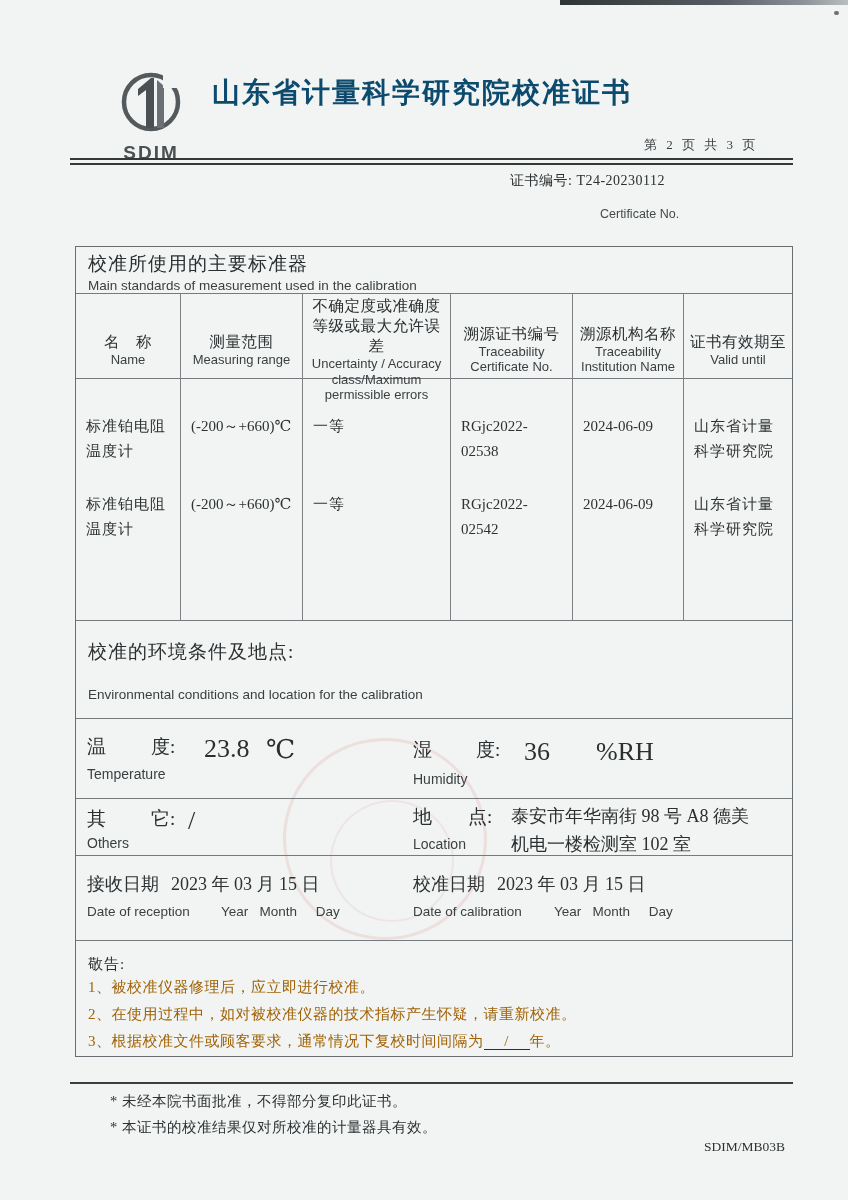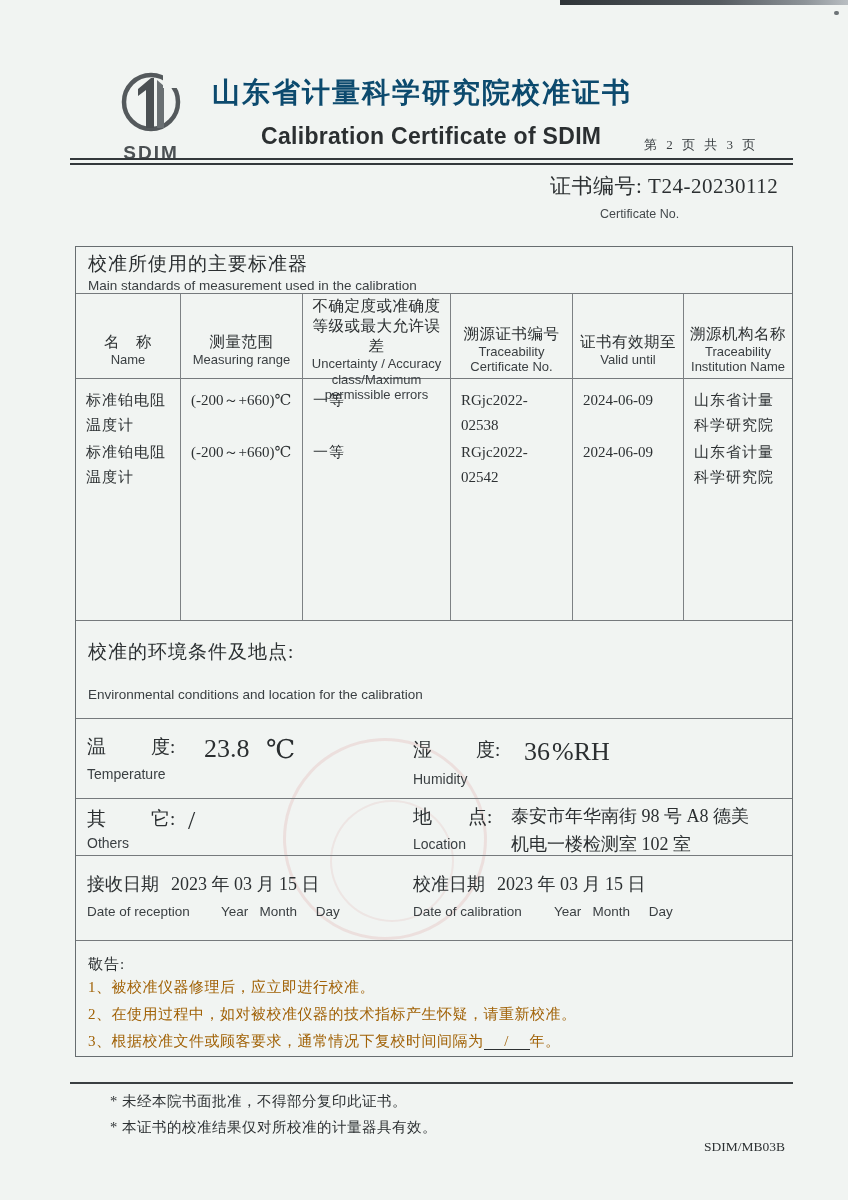--- a/index.html
+++ b/index.html
@@ -27,21 +27,21 @@
   .logo-wrap { position:absolute; left:112px; top:70px; width:78px; text-align:center; }
   .logo-sdim { font-family:"Liberation Sans","DejaVu Sans",sans-serif; font-weight:bold;
     font-size:19px; letter-spacing:2px; color:#4b5053; margin-top:2px; }
   .title-zh { position:absolute; left:212px; top:74px; font-size:28px; letter-spacing:2px;
     color:#0c4a6e; font-weight:600; }
   .title-en { position:absolute; left:261px; top:123px; font-size:23px; font-weight:bold;
     color:#2b2f31; letter-spacing:0.3px; }
   .page-info { position:absolute; left:644px; top:136px; font-size:13px; letter-spacing:3px; color:#3a3f42; }
   .double-rule { position:absolute; left:70px; top:158px; width:723px; height:7px;
     border-top:2.4px solid #33383b; border-bottom:2px solid #33383b; box-sizing:border-box; }
-  .cert-no { position:absolute; left:510px; top:172px; font-size:21px; color:#2b2f31; letter-spacing:0.5px;margin-left:40px; }
+  .cert-no { position:absolute; left:510px; top:172px; font-size:14px; color:#2b2f31; letter-spacing:0.5px; }
   .cert-no-sub { position:absolute; left:600px; top:207px; font-size:12.5px; color:#44494c; }
 
   
   .main-box { position:absolute; left:75px; top:246px; width:718px; height:811px;
     border:1.6px solid #676d70; box-sizing:border-box; background:transparent; }
   .sec { position:relative; box-sizing:border-box; border-bottom:1.4px solid #767a7d; }
   .secA-title { height:47px; padding:4px 0 0 12px; }
   .secA-title .t-zh { font-size:19px; letter-spacing:1px; color:#2b2f31; }
   .secA-title .t-en { font-size:13.5px; color:#3a3f42; margin-top:1px; }
 
@@ -49,21 +49,21 @@
   .grid-head > div { border-right:1.4px solid #7d8184; box-sizing:border-box;
     display:flex; flex-direction:column; align-items:center; justify-content:center;
     text-align:center; padding:2px 4px; }
   .grid-head > div:last-child { border-right:none; }
   .h-zh { font-size:15.5px; line-height:20px; color:#2b2f31; letter-spacing:0.5px; }
   .h-en { font-size:13px; line-height:15.5px; color:#3a3f42; }
 
   .grid-body { display:grid; grid-template-columns:105px 122px 148px 122px 111px 1fr; height:242px; border-bottom:none; }
   .grid-body > .col { border-right:1.4px solid #7d8184; box-sizing:border-box; padding:9px 8px 0 10px; }
   .grid-body > .col:last-child { border-right:none; }
-  .cell-entry { height:52px; font-size:15px; line-height:25px; color:#2d3133; letter-spacing:1px; }
+  .cell-entry { height:52px; font-size:15px; line-height:25px; color:#2d3133; letter-spacing:1px;margin-top:26px; }
   .cell-entry.en-val { letter-spacing:0; font-size:15px; }
 
   .secB-title { height:98px; padding:18px 0 0 12px; }
   .secB-title .t-zh { font-size:19px; letter-spacing:1px; }
   .secB-title .t-en { font-size:13.5px; color:#3a3f42; margin-top:22px; }
 
   .row-env1 { height:80px; }
   .row-env2 { height:57px; }
   .row-dates { height:85px; }
   .row-notice { height:116px; border-bottom:none; padding:14px 0 0 12px; }
@@ -97,21 +97,20 @@
     <svg width="70" height="66" viewBox="0 0 70 66">
       <circle cx="35" cy="32" r="27" fill="none" stroke="#54595c" stroke-width="4.5"></circle>
       <path d="M30 58 L30 20 L22 26 L22 19 L35 8 L38 8 L38 58 Z" fill="#4b5053"></path>
       <path d="M41 58 L41 10 L48 16 L48 58 Z" fill="#6a7073"></path>
       <rect x="47" y="4" width="14" height="14" fill="#f1f4f2"></rect>
     </svg>
     <div class="logo-sdim">SDIM</div>
   </div>
 
   <div class="title-zh zh">山东省计量科学研究院校准证书</div>
-  <div class="title-en en">Calibration Certificate of SDIM</div>
   <div class="page-info zh">第 2 页 共 3 页</div>
   <div class="double-rule"></div>
 
   <div class="cert-no zh">证书编号: T24-20230112</div>
   <div class="cert-no-sub en">Certificate No.</div>
 
   <div class="main-box">
 
     <div class="sec secA-title">
       <div class="t-zh zh">校准所使用的主要标准器</div>
@@ -129,26 +128,26 @@
       </div>
       <div>
         <span class="h-zh zh">不确定度或准确度等级或最大允许误差</span>
         <span class="h-en en">Uncertainty / Accuracy class/Maximum permissible errors</span>
       </div>
       <div>
         <span class="h-zh zh">溯源证书编号</span>
         <span class="h-en en">Traceability Certificate No.</span>
       </div>
       <div>
+        <span class="h-zh zh">溯源机构名称</span>
+        <span class="h-en en">Traceability Institution Name</span>
+      </div>
+      <div>
         <span class="h-zh zh">证书有效期至</span>
         <span class="h-en en">Valid until</span>
-      </div>
-      <div>
-        <span class="h-zh zh">溯源机构名称</span>
-        <span class="h-en en">Traceability Institution Name</span>
       </div>
     </div>
 
     <div class="sec grid-body" style="border-bottom:1.4px solid #767a7d;">
       <div class="col">
         <div class="cell-entry zh">标准铂电阻温度计</div>
         <div class="cell-entry zh">标准铂电阻温度计</div>
       </div>
       <div class="col">
         <div class="cell-entry en-val zh">(-200～+660)℃</div>
@@ -180,21 +179,21 @@
     <div class="sec row-env1">
       <span class="abs lbl-zh zh" style="left:11px; top:15px;">温</span>
       <span class="abs lbl-zh zh" style="left:75px; top:15px;">度:</span>
       <span class="abs val-serif zh" style="left:128px; top:15px;">23.8</span>
       <span class="abs val-serif zh" style="left:190px; top:15px;">℃</span>
       <span class="abs sub-en en" style="left:11px; top:47px;">Temperature</span>
 
       <span class="abs lbl-zh zh" style="left:337px; top:18px;">湿</span>
       <span class="abs lbl-zh zh" style="left:400px; top:18px;">度:</span>
       <span class="abs val-serif zh" style="left:448px; top:18px;">36</span>
-      <span class="abs val-serif zh" style="left:476px; top:18px;">%RH</span>
+      <span class="abs val-serif zh" style="left:520px; top:18px;">%RH</span>
       <span class="abs sub-en en" style="left:337px; top:52px;">Humidity</span>
     </div>
 
     <div class="sec row-env2">
       <span class="abs lbl-zh zh" style="left:11px; top:7px;">其</span>
       <span class="abs lbl-zh zh" style="left:75px; top:7px;">它:</span>
       <span class="abs val-serif zh" style="left:112px; top:7px;">/</span>
       <span class="abs sub-en en" style="left:11px; top:36px;">Others</span>
 
       <span class="abs lbl-zh zh" style="left:337px; top:5px;">地</span>

